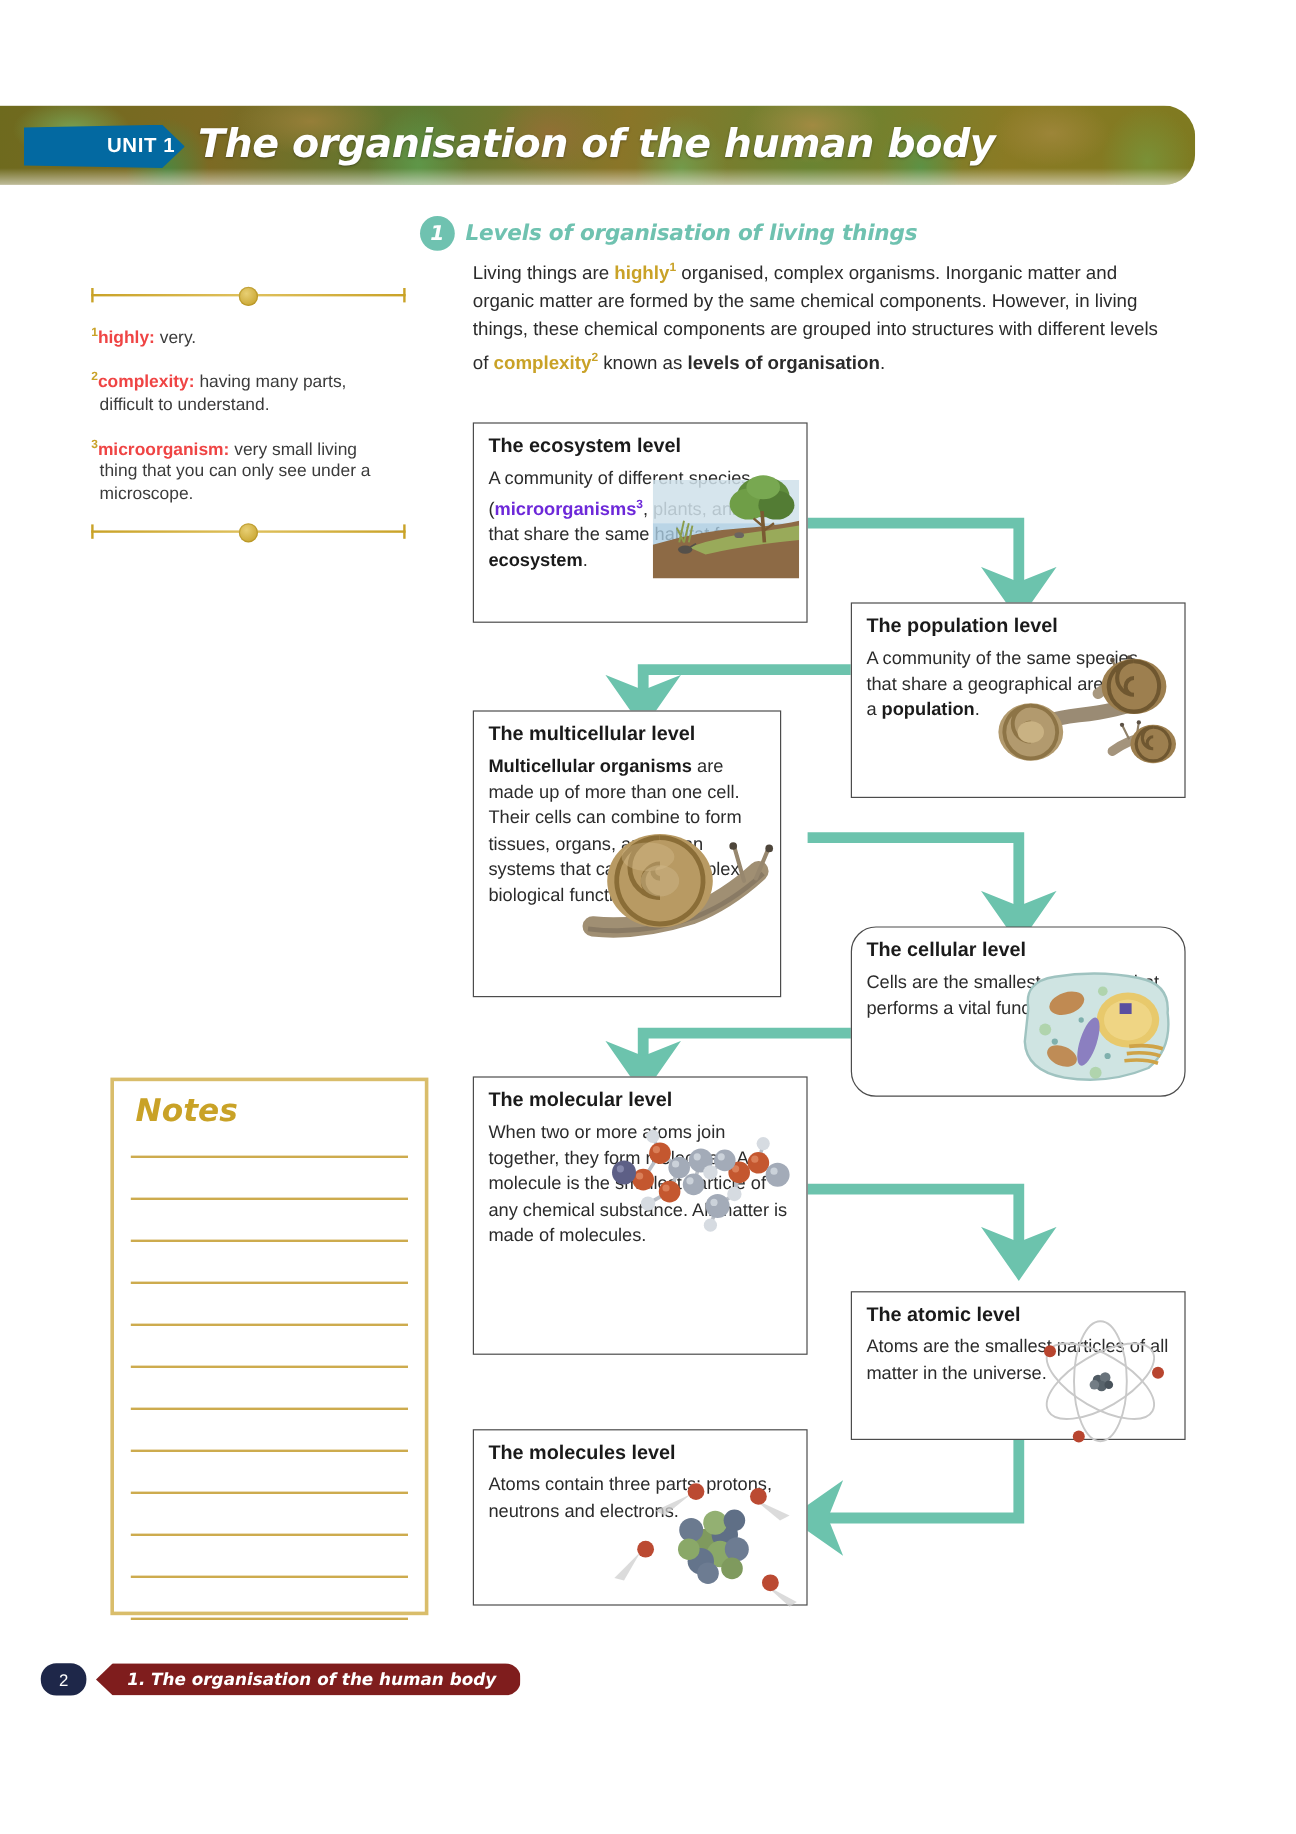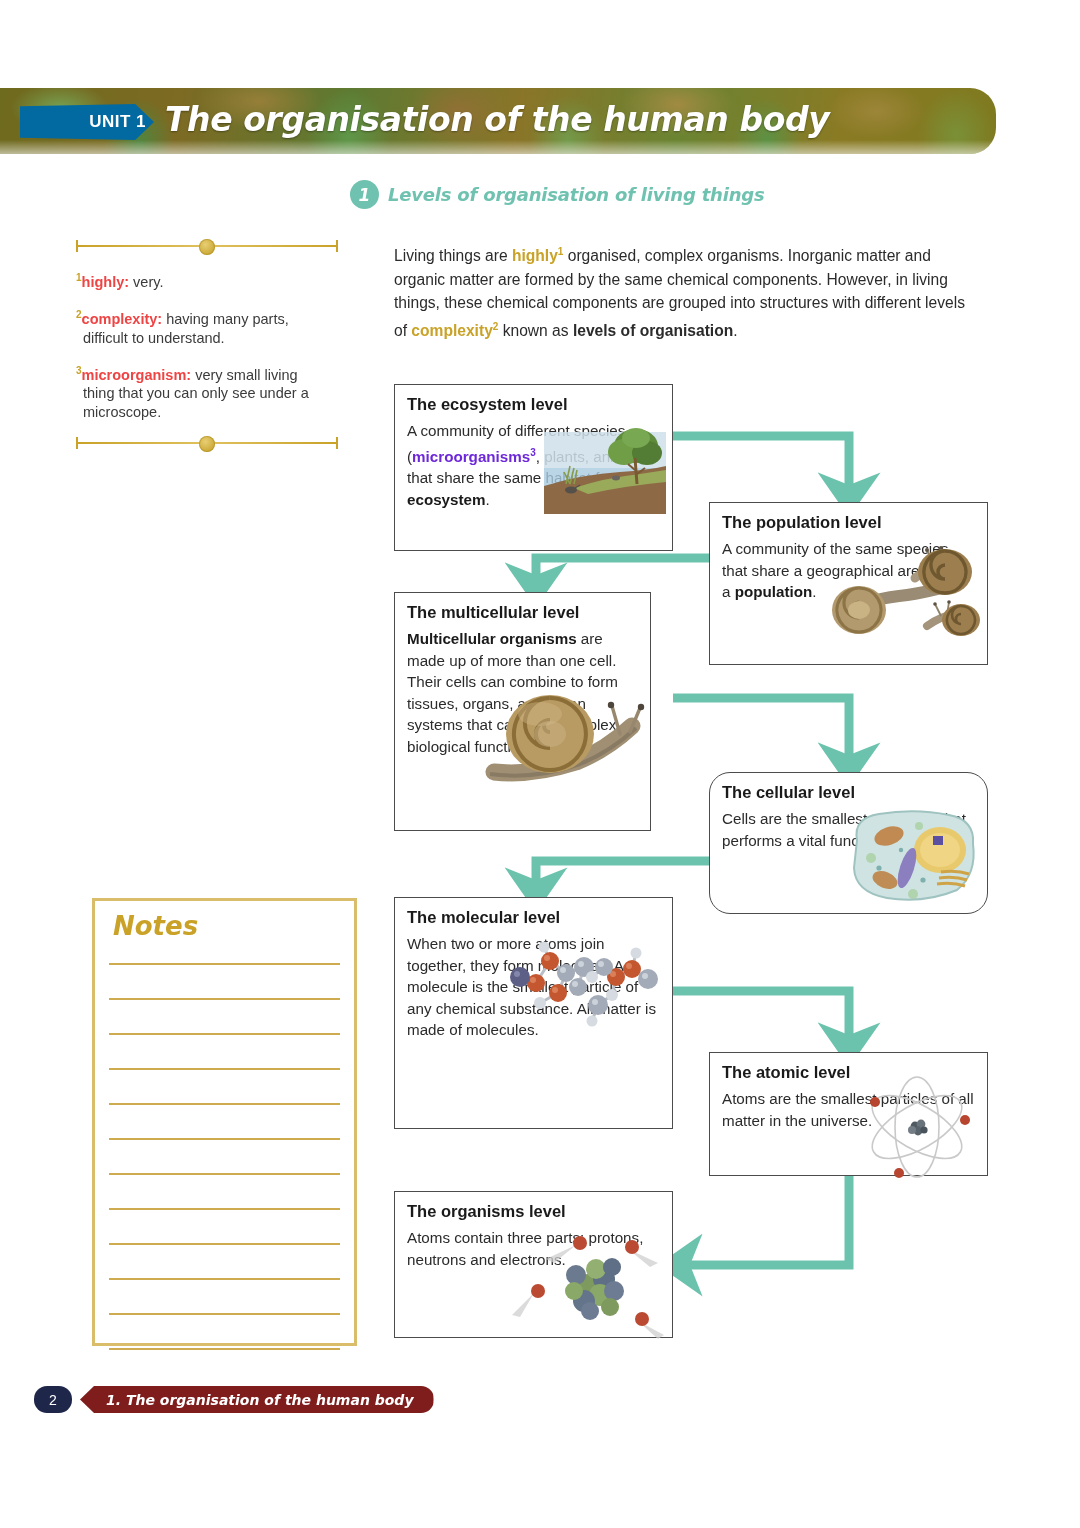--- a/index.html
+++ b/index.html
@@ -127,26 +127,26 @@
   .box .body{
     padding:4px 12px 8px 12px; font-size:15.2px; line-height:21.5px; color:#2b2b2b;
     position:relative;
   }
   .box .body b{ font-weight:bold; color:#1a1a1a; }
   .box .body .gold{ color:#6d28d9; font-weight:bold; }
 
   .art{ position:absolute; }
 
   
-  #box-ecosystem  { left:394px; top:352px;  width:279px; height:167px;margin-top:32px; }
+  #box-ecosystem  { left:394px; top:352px;  width:279px; height:167px; }
   #box-population { left:709px; top:502px;  width:279px; height:163px; }
   #box-multi      { left:394px; top:592px;  width:257px; height:239px; }
   #box-cellular   { left:709px; top:772px;  width:279px; height:142px;border-radius:21px; }
   #box-molecular  { left:394px; top:897px;  width:279px; height:232px; }
-  #box-atomic     { left:709px; top:1052px; width:279px; height:124px; }
+  #box-atomic     { left:709px; top:1076px; width:279px; height:124px; }
   #box-subatomic  { left:394px; top:1191px; width:279px; height:147px; }
 
   
   .footer{ position:absolute; left:34px; top:1386px; display:flex; align-items:center; }
   .pg-num{
     width:38px; height:27px; border-radius:13px; background:#1e2749;
     color:#ffffff; font-size:14px; display:flex; align-items:center; justify-content:center;
   }
   .foot-tag{
     position:relative; margin-left:8px; height:27px;
@@ -168,21 +168,21 @@
 <div class="unit-tag">
   <span>UNIT 1</span>
 </div>
 <div class="banner-title">The organisation of the human body</div>
 
 <div class="sec-title-wrap">
   <div class="sec-num">1</div>
   <div class="sec-title">Levels of organisation of living things</div>
 </div>
 
-<div style="position:absolute;left:394px;top:240px;width:576px;font-size:15.6px;line-height:23.5px;color:#2b2b2b;">
+<div style="position:absolute;left:394px;top:212px;width:576px;font-size:15.6px;line-height:23.5px;color:#2b2b2b;">
   <span>Living things are </span><span style="color:#c9a227;font-weight:bold;">highly</span><sup style="color:#c9a227;font-weight:bold;font-size:10px;">1</sup><span> organised, complex organisms. Inorganic matter and organic matter are formed by the same chemical components. However, in living things, these chemical components are grouped into structures with different levels of </span><span style="color:#c9a227;font-weight:bold;">complexity</span><sup style="color:#c9a227;font-weight:bold;font-size:10px;">2</sup><span> known as </span><b>levels of organisation</b><span>.</span>
 </div>
 
 <div class="gloss">
   <div class="rule">
     <span class="cap-l"></span>
     <span class="cap-r"></span>
   </div>
   <div class="gloss-list">
 
@@ -386,21 +386,21 @@
       <circle cx="71" cy="62" r="3.6" fill="#49535b"></circle>
       <circle cx="22" cy="34" r="5" fill="#b8452f"></circle>
       <circle cx="112" cy="52" r="5" fill="#b8452f"></circle>
       <circle cx="46" cy="105" r="5" fill="#b8452f"></circle>
     </svg>
     <span>Atoms are the smallest particles of all matter in the universe.</span>
   </div>
 </div>
 
 <div class="box" id="box-subatomic">
-  <h4>The organisms level</h4>
+  <h4>The molecules level</h4>
   <div class="body">
     <svg class="art" style="right:2px;top:0px;width:160px;height:118px;" viewBox="0 0 160 118">
       <g fill="#cfcfcf" opacity=".75">
         <path d="M66,22 L36,36 L44,40 Z"></path>
         <path d="M118,26 L148,40 L140,44 Z"></path>
         <path d="M24,70 L2,92 L10,94 Z"></path>
         <path d="M128,98 L154,112 L148,116 Z"></path>
       </g>
       <g>
         <circle cx="78" cy="62" r="11" fill="#7f9a5e"></circle>

